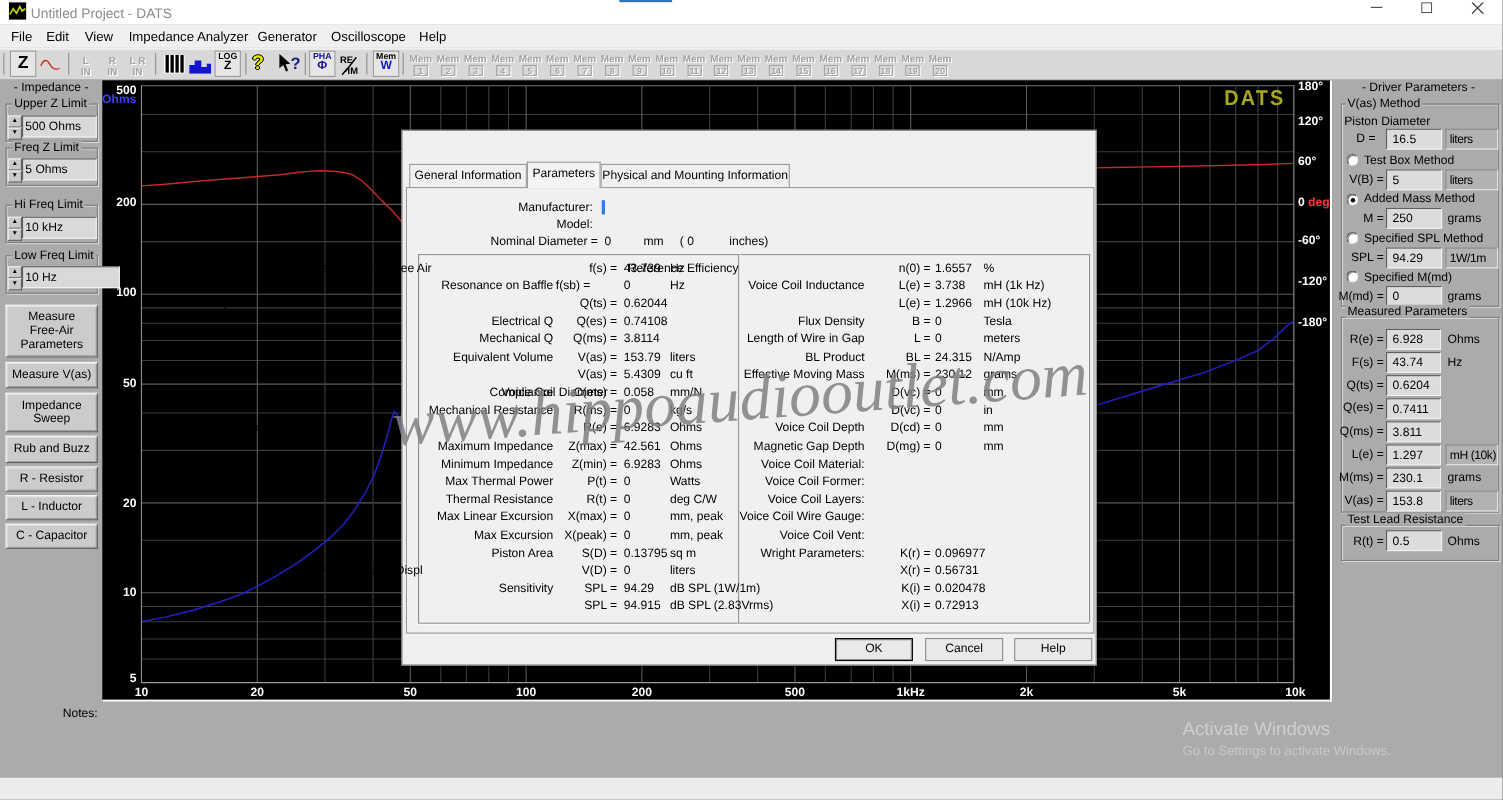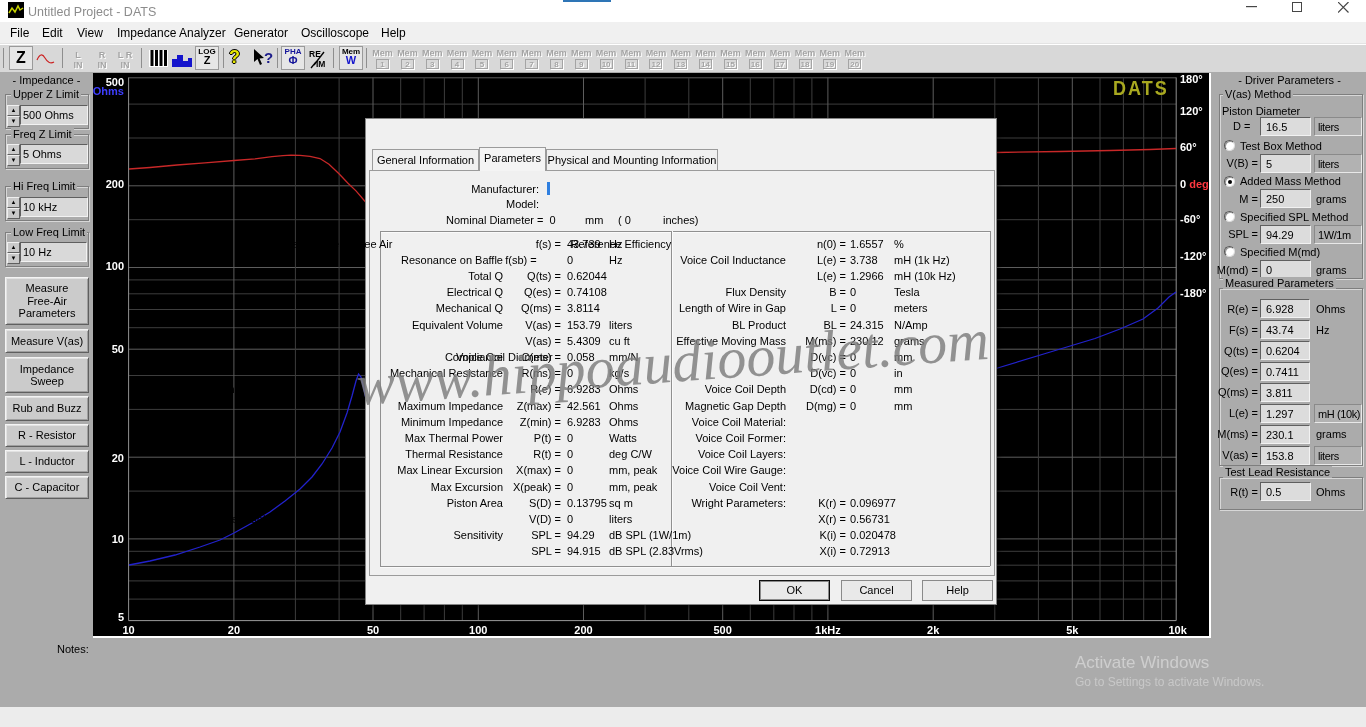--- a/index.html
+++ b/index.html
@@ -306,21 +306,21 @@
 <div class="spinbox" style="left:20px;top:144.0px;width:68px;height:20px;line-height:18px">5 Ohms</div>
 <div class="grp" style="left:5px;top:186px;width:84px;height:35px"></div>
 <div class="grplab" style="left:11px;top:180px">Hi Freq Limit</div>
 <div class="spin" style="left:7px;top:196.5px">▲</div>
 <div class="spin" style="left:7px;top:207.5px">▼</div>
 <div class="spinbox" style="left:20px;top:196.5px;width:68px;height:20px;line-height:18px">10 kHz</div>
 <div class="grp" style="left:5px;top:231.5px;width:84px;height:35px"></div>
 <div class="grplab" style="left:11px;top:225.5px">Low Freq Limit</div>
 <div class="spin" style="left:7px;top:242.0px">▲</div>
 <div class="spin" style="left:7px;top:253.0px">▼</div>
-<div class="spinbox" style="left:20px;top:242.0px;width:67px;height:20px;line-height:18px">10 Hz</div>
+<div class="spinbox" style="left:20px;top:242.0px;width:89px;height:20px;line-height:18px">10 Hz</div>
 <div class="btn3d" style="left:5px;top:277px;width:84px;height:48px">
     <span>Measure<br>Free-Air<br>Parameters</span>
   </div>
 <div class="btn3d" style="left:5px;top:329px;width:84px;height:24px">
     <span>Measure V(as)</span>
   </div>
 <div class="btn3d" style="left:5px;top:357px;width:84px;height:36px">
     <span>Impedance<br>Sweep</span>
   </div>
 <div class="btn3d" style="left:5px;top:396px;width:84px;height:25px">
@@ -412,21 +412,21 @@
   <div class="abs" style="left:305px;top:112px;width:1px;height:335px;background:#909090;box-shadow:1px 0 0 #fafafa"></div>
   <div class="abs" style="left:14px;top:447px;width:610px;height:1px;background:#909090;box-shadow:0 1px 0 #fafafa"></div>
   <div class="dr" style="left:-193px;top:118.5px;width:330px;text-align:center">Resonance in Free Air</div>
 <div class="dr" style="left:115px;top:118.5px;width:80px;text-align:right">f(s) =</div>
 <div class="dr" style="left:201px;top:118.5px">43.739</div>
 <div class="dr" style="left:243px;top:118.5px">Hz</div>
 <div class="dr" style="left:-193px;top:134.7px;width:330px;text-align:right">Resonance on Baffle</div>
 <div class="dr" style="left:115px;top:134.7px;width:80px;text-align:center">f(sb) =</div>
 <div class="dr" style="left:201px;top:134.7px">0</div>
 <div class="dr" style="left:243px;top:134.7px">Hz</div>
-<div class="dr" style="left:-193px;top:150.9px;width:330px;text-align:right">Total Q</div>
+<div class="dr" style="left:-193px;top:150.9px;width:330px;">Total Q</div>
 <div class="dr" style="left:115px;top:150.9px;width:80px;text-align:right">Q(ts) =</div>
 <div class="dr" style="left:201px;top:150.9px">0.62044</div>
 <div class="dr" style="left:-193px;top:167.1px;width:330px;text-align:right">Electrical Q</div>
 <div class="dr" style="left:115px;top:167.1px;width:80px;text-align:right">Q(es) =</div>
 <div class="dr" style="left:201px;top:167.1px">0.74108</div>
 <div class="dr" style="left:-193px;top:183.3px;width:330px;text-align:right">Mechanical Q</div>
 <div class="dr" style="left:115px;top:183.3px;width:80px;text-align:right">Q(ms) =</div>
 <div class="dr" style="left:201px;top:183.3px">3.8114</div>
 <div class="dr" style="left:-193px;top:199.5px;width:330px;text-align:right">Equivalent Volume</div>
 <div class="dr" style="left:115px;top:199.5px;width:80px;text-align:right">V(as) =</div>
@@ -468,21 +468,21 @@
 <div class="dr" style="left:201px;top:345.3px">0</div>
 <div class="dr" style="left:243px;top:345.3px">mm, peak</div>
 <div class="dr" style="left:-193px;top:361.5px;width:330px;text-align:right">Max Excursion</div>
 <div class="dr" style="left:115px;top:361.5px;width:80px;text-align:right">X(peak) =</div>
 <div class="dr" style="left:201px;top:361.5px">0</div>
 <div class="dr" style="left:243px;top:361.5px">mm, peak</div>
 <div class="dr" style="left:-193px;top:377.7px;width:330px;text-align:right">Piston Area</div>
 <div class="dr" style="left:115px;top:377.7px;width:80px;text-align:right">S(D) =</div>
 <div class="dr" style="left:201px;top:377.7px">0.13795</div>
 <div class="dr" style="left:243px;top:377.7px">sq m</div>
-<div class="dr" style="left:-193px;top:393.9px;width:330px;text-align:left">Peak Volume Displ</div>
+<div class="dr" style="left:-193px;top:393.9px;width:330px;text-align:center">Peak Volume Displ</div>
 <div class="dr" style="left:115px;top:393.9px;width:80px;text-align:right">V(D) =</div>
 <div class="dr" style="left:201px;top:393.9px">0</div>
 <div class="dr" style="left:243px;top:393.9px">liters</div>
 <div class="dr" style="left:-193px;top:410.1px;width:330px;text-align:right">Sensitivity</div>
 <div class="dr" style="left:115px;top:410.1px;width:80px;text-align:right">SPL =</div>
 <div class="dr" style="left:201px;top:410.1px">94.29</div>
 <div class="dr" style="left:243px;top:410.1px">dB SPL (1W/1m)</div>
 <div class="dr" style="left:115px;top:426.3px;width:80px;text-align:right">SPL =</div>
 <div class="dr" style="left:201px;top:426.3px">94.915</div>
 <div class="dr" style="left:243px;top:426.3px">dB SPL (2.83Vrms)</div>

